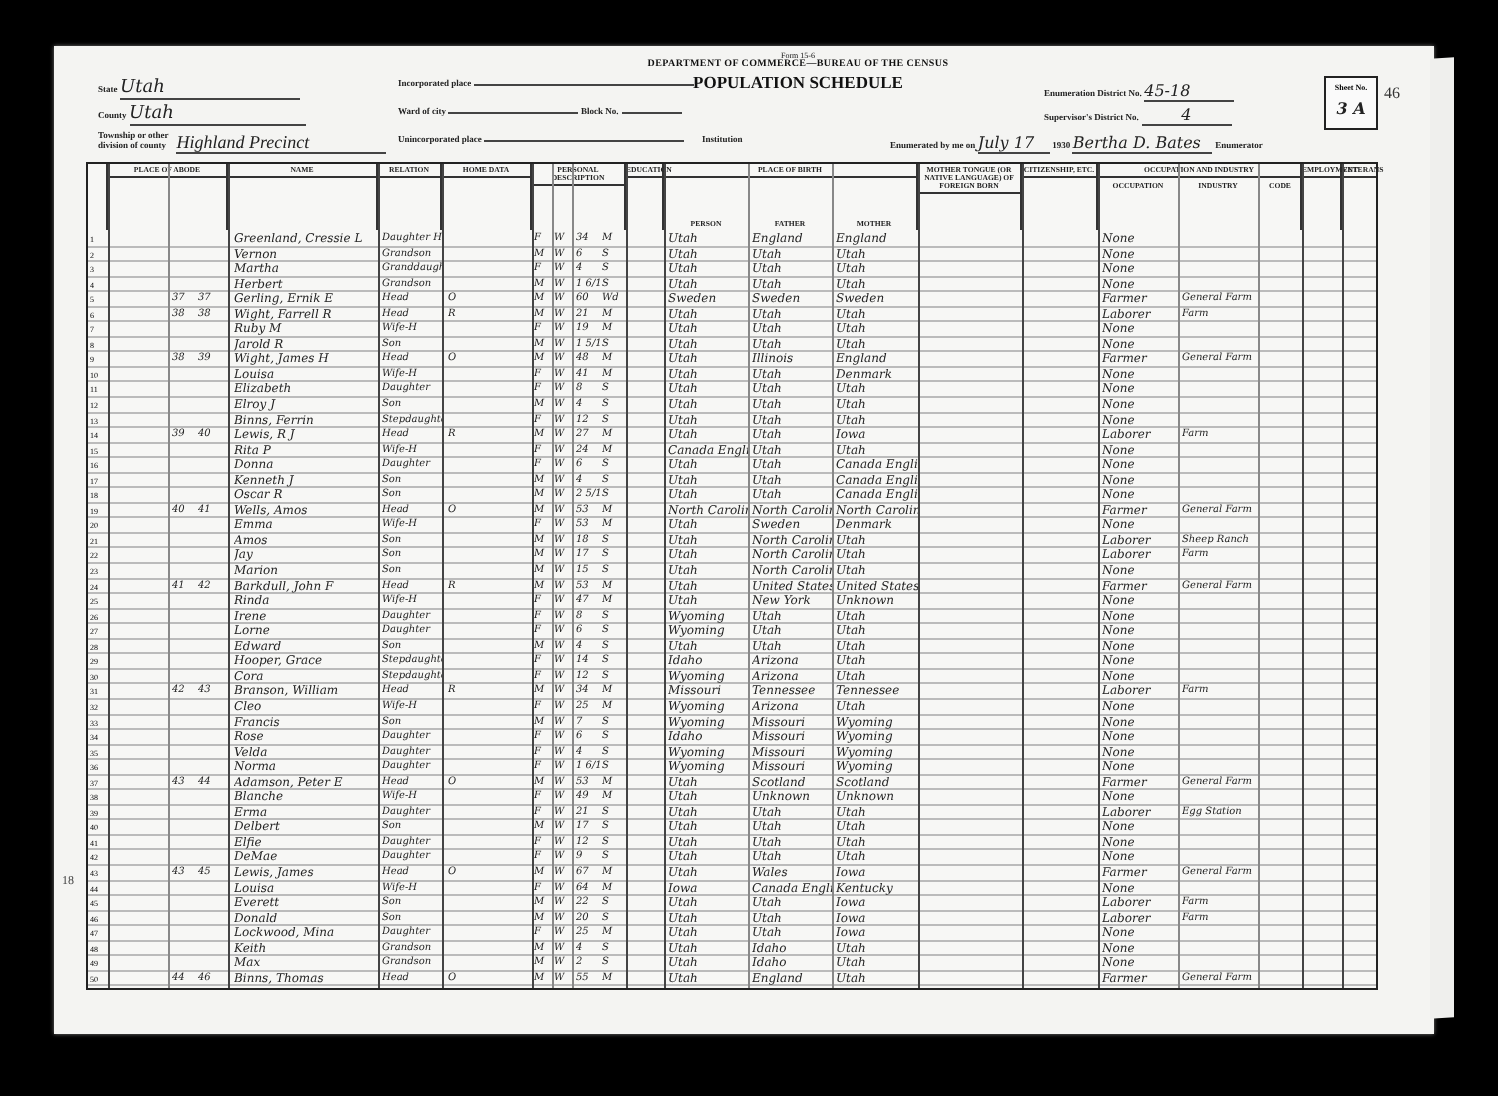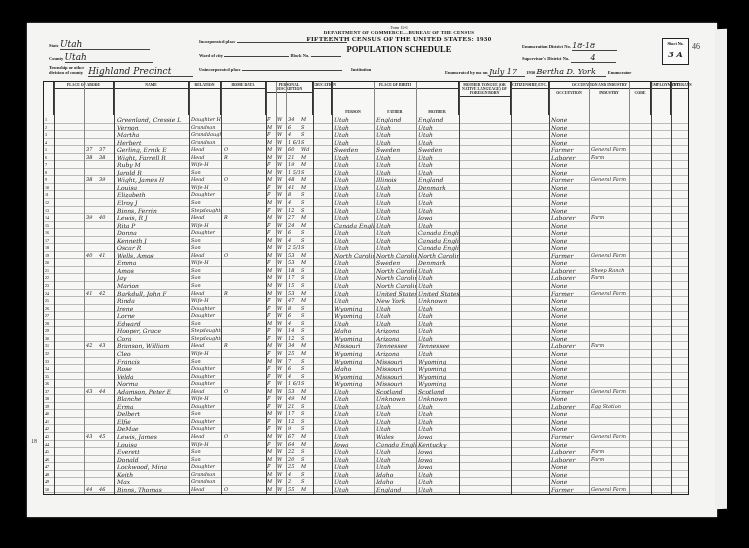--- a/index.html
+++ b/index.html
@@ -39,21 +39,21 @@
   <div class="hdr" style="left:22px;top:16px;">
     <span class="lbl">State</span>
     <span class="uline hand" style="width:90px;font-size:9px;">Utah</span>
   </div>
   <div class="hdr" style="left:22px;top:29px;">
     <span class="lbl">County</span>
     <span class="uline hand" style="width:88px;font-size:9px;">Utah</span>
   </div>
   <div class="hdr" style="left:22px;top:42px;">
     <span class="lbl" style="display:inline-block;width:38px;">Township or other division of county</span>
-    <span class="uline hand" style="width:105px;font-size:9px;">Highland Precinct</span>
+    <span class="uline hand" style="width:105px;font-size:9px;font-family:Liberation Serif, serif;">Highland Precinct</span>
   </div>
   <div class="hdr" style="left:172px;top:16px;">
     <span class="lbl">Incorporated place</span>
     <span class="uline" style="width:110px;"></span>
   </div>
   <div class="hdr" style="left:172px;top:30px;">
     <span class="lbl">Ward of city</span>
     <span class="uline" style="width:65px;"></span>
     <span class="lbl">Block No.</span>
     <span class="uline" style="width:30px;"></span>
@@ -62,37 +62,36 @@
     <span class="lbl">Unincorporated place</span>
     <span class="uline" style="width:100px;"></span>
   </div>
   <div class="hdr" style="left:324px;top:44px;">
     <span class="lbl">Institution</span>
   </div>
 
   <div class="title-block">
     <div class="t1">Form 15-6</div>
     <div class="t2">DEPARTMENT OF COMMERCE—BUREAU OF THE CENSUS</div>
-    <div class="t3">FIFTEENTH CENSUS OF THE UNITED STATES: 1930</div>
     <div class="t4">POPULATION SCHEDULE</div>
   </div>
 
   <div class="hdr" style="left:495px;top:18px;">
     <span class="lbl">Enumeration District No.</span>
-    <span class="uline hand" style="width:45px;font-size:8px;">18-18</span>
+    <span class="uline hand" style="width:45px;font-size:8px;">45-18</span>
   </div>
   <div class="hdr" style="left:495px;top:30px;">
     <span class="lbl">Supervisor's District No.</span>
     <span class="uline hand" style="width:45px;font-size:8px;text-align:center;">4</span>
   </div>
   <div class="hdr" style="left:418px;top:44px;">
     <span class="lbl">Enumerated by me on</span>
     <span class="uline hand" style="width:36px;font-size:8px;">July 17</span>
     <span class="lbl">1930</span>
-    <span class="uline hand" style="width:70px;font-size:8px;">Bertha D. York</span>
+    <span class="uline hand" style="width:70px;font-size:8px;">Bertha D. Bates</span>
     <span class="lbl">Enumerator</span>
   </div>
 
   <div class="sheetbox">
     <div class="sl">Sheet No.</div>
     <div class="sv hand">3 A</div>
   </div>
   <div class="pageno">46</div>
 
   <div class="table">

